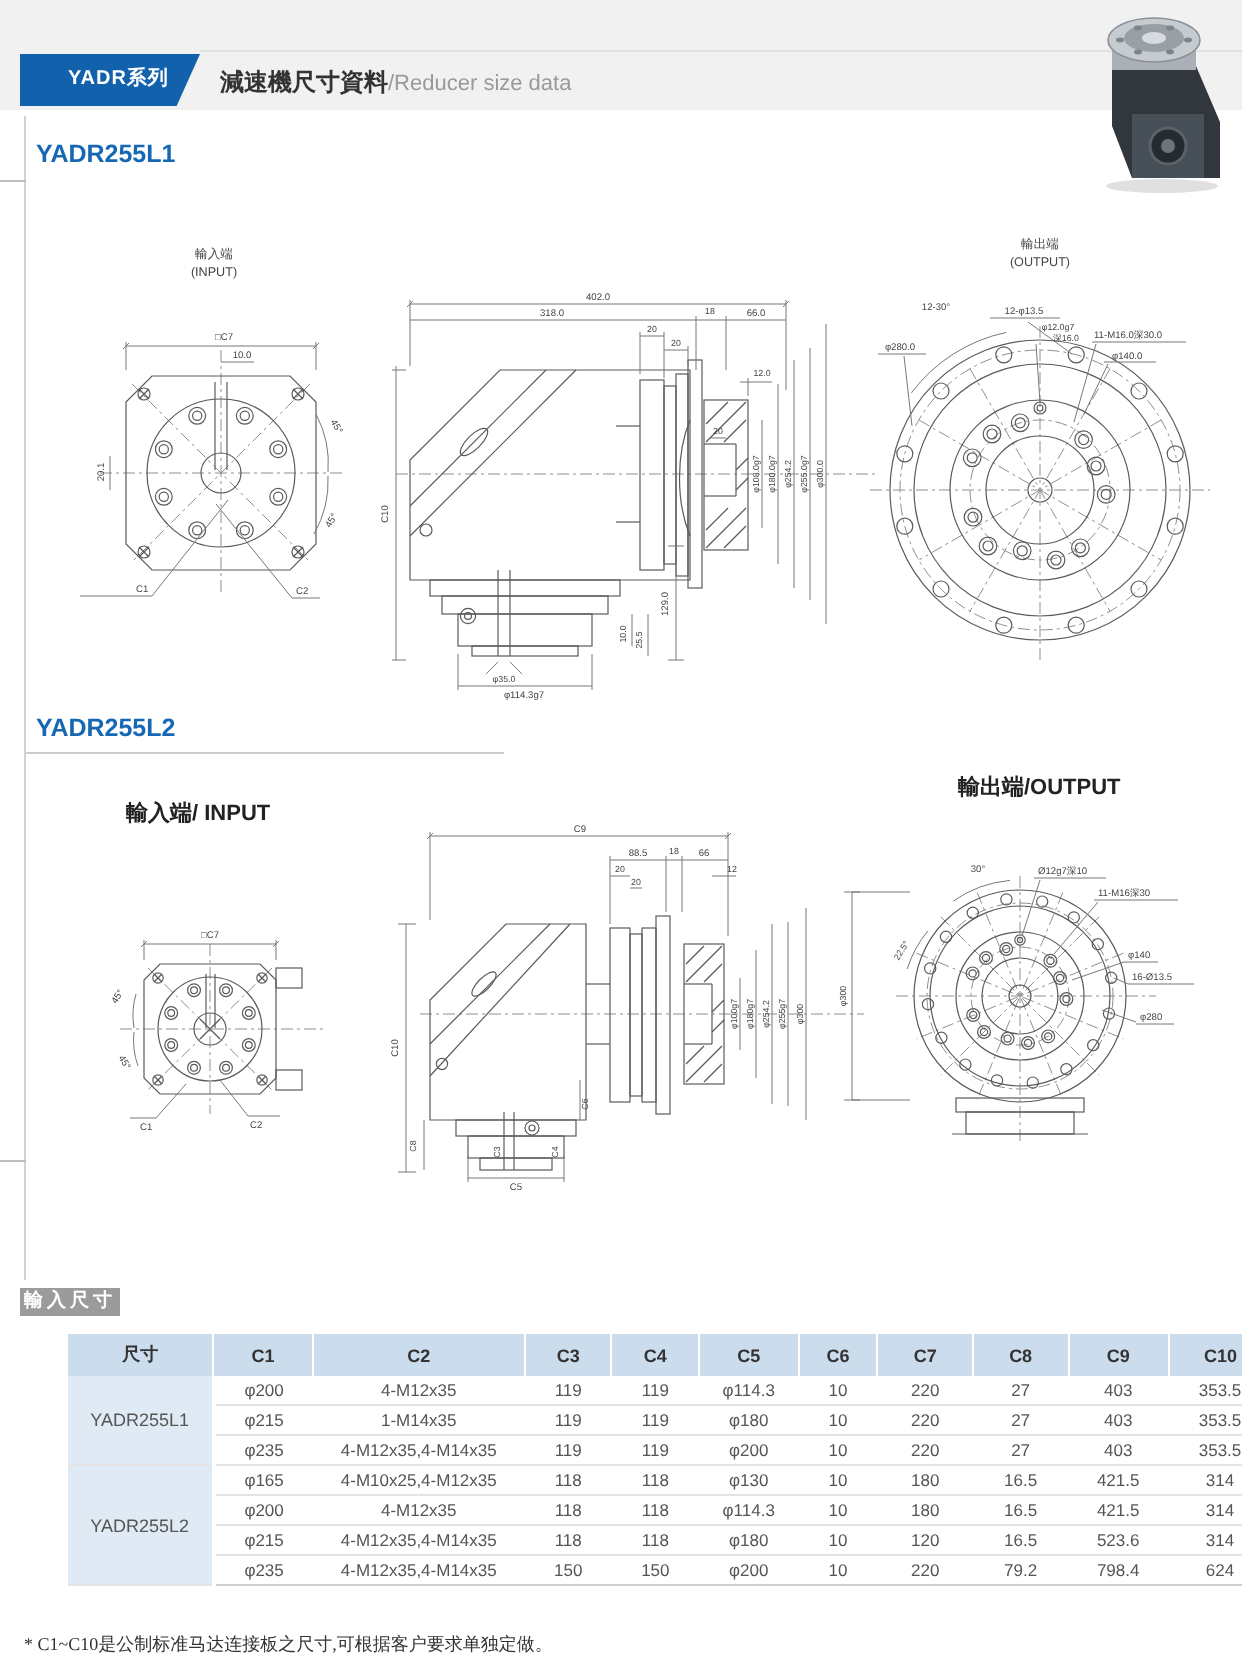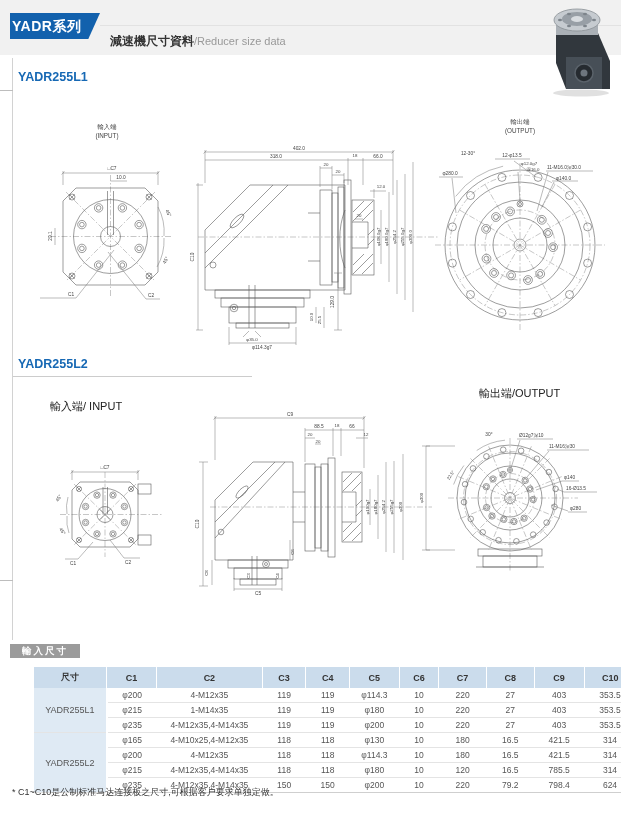--- a/index.html
+++ b/index.html
@@ -5,48 +5,48 @@
   :root{
     --accent-blue:#1261ad; --heading-blue:#1668b4; --strip:#f1f1f1;
     --badge-gray:#9b9b9b; --th-bg:#cbdcec; --model-bg:#dfeaf4; --line:#5a5a5a;
   }
   *{margin:0;padding:0;box-sizing:border-box;}
   html,body{width:621px;height:835px;}
   body{position:relative;background:#fff;font-family:"Liberation Sans",sans-serif;overflow:hidden;}
   .abs{position:absolute;}
   .top-strip{left:0;top:0;width:621px;height:55px;background:var(--strip);}
   .head-rule{left:100px;top:25px;width:521px;height:1px;background:#e2e2e2;}
-  .series-badge{left:10px;top:13px;width:90px;height:26px;background:var(--accent-blue);
-    clip-path:polygon(0 0,100% 0,87% 100%,0 100%);color:#fff;font-size:14px;font-weight:bold;
-    line-height:26px;padding-left:2px;letter-spacing:.5px;}
+  .series-badge{left:10px;top:27px;width:90px;height:26px;background:var(--accent-blue);
+    clip-path:polygon(0 0,100% 0,87% 100%,0 100%);color:#fff;font-size:10px;font-weight:bold;
+    line-height:26px;padding-left:24px;letter-spacing:.5px;}
   .page-title{left:110px;top:33px;font-size:12px;color:#333;font-weight:bold;}
   .page-title .en{color:#999;font-weight:normal;font-size:11px;text-align:right;}
   .model-heading{left:18px;top:70px;font-size:12.5px;font-weight:bold;color:var(--heading-blue);}
   .model-heading.l2{top:357px;}
   .vline{left:12px;top:58px;width:1px;height:582px;background:#d2d2d2;}
   .tick{left:0;width:13px;height:1px;background:#bdbdbd;}
   .l2-underline{left:13px;top:376px;width:239px;height:1px;background:#cccccc;}
-  .view-title{font-size:11px;font-weight:normal;color:#222;}
+  .view-title{font-size:11px;font-weight:bold;color:#222;}
   svg text{fill:#444;font-family:"Liberation Sans",sans-serif;}
   .dim{font-size:4.8px;}
   .dim2{font-size:4.4px;}
   .vlabel{font-size:6.3px;}
   
-  .tbl-badge{left:10px;top:644px;width:70px;height:14px;background:var(--badge-gray);color:#fff;
+  .tbl-badge{left:10px;top:644px;width:50px;height:14px;background:var(--badge-gray);color:#fff;
     font-size:9.5px;font-weight:bold;text-align:center;line-height:14px;letter-spacing:2px;}
   table{border-collapse:collapse;table-layout:fixed;}
   .size-table{position:absolute;left:10px;top:667px;width:602px;margin-left:24px;}
   .size-table th{background:var(--th-bg);color:#333;font-size:9px;font-weight:bold;
     padding:4px 0;border-left:1px solid #fff;}
   .size-table th:first-child{border-left:none;}
   .size-table td{font-size:8.5px;color:#555;text-align:center;padding:2px 0;height:14px;
     border-bottom:1px solid #e4e4e4;}
   .size-table td.model{background:var(--model-bg);color:#555;font-size:9px;border-right:2px solid #fff;}
   .size-table tbody tr:last-child td{border-bottom:1px solid #cfcfcf;}
-  .footnotes{left:12px;top:786px;font-size:9px;color:#333;line-height:13.5px;}
+  .footnotes{left:12px;top:816px;font-size:9px;color:#333;line-height:13.5px;font-family:Liberation Serif, serif;}
 </style>
 </head>
 <body>
 
 <div class="abs top-strip"></div>
 <div class="abs head-rule"></div>
 <div class="abs series-badge">YADR系列</div>
 <div class="abs page-title"><span>減速機尺寸資料</span><span class="en">/Reducer size data</span></div>
 
 <svg class="abs" style="left:536px;top:3px" width="82" height="94" viewBox="0 0 82 94">
@@ -316,21 +316,21 @@
   </g>
   <text x="468" y="60" text-anchor="middle" class="dim">12-30°</text>
   <text x="512" y="62" text-anchor="middle" class="dim">12-φ13.5</text>
   <text x="529" y="70" text-anchor="middle" class="dim2">φ12.0g7</text>
   <text x="533" y="75.5" text-anchor="middle" class="dim2">深16.0</text>
   <text x="547" y="74" class="dim">11-M16.0深30.0</text>
   <text x="556" y="84.5" class="dim">φ140.0</text>
   <text x="450" y="80" text-anchor="middle" class="dim">φ280.0</text>
 </svg>
 
-<div class="abs view-title" style="left:50px;top:399px">輸入端/ INPUT</div>
+<div class="abs view-title" style="left:63px;top:399px">輸入端/ INPUT</div>
 <div class="abs view-title" style="left:479px;top:386px">輸出端/OUTPUT</div>
 
 <svg class="abs" style="left:0;top:380px" width="621" height="255" viewBox="0 0 621 255">
 
   <g stroke="#8f8f8f" stroke-width="0.5" stroke-dasharray="6 2 1.5 2">
     <line x1="60" y1="134.5" x2="162" y2="134.5"></line>
       <line x1="105" y1="92" x2="105" y2="177"></line>
     <line x1="74" y1="104" x2="136" y2="165"></line>
       <line x1="136" y1="104" x2="74" y2="165"></line>
   </g>
@@ -667,21 +667,21 @@
       </tr>
       <tr>
         <td>φ215</td>
         <td>4-M12x35,4-M14x35</td>
         <td>118</td>
         <td>118</td>
         <td>φ180</td>
         <td>10</td>
         <td>120</td>
         <td>16.5</td>
-        <td>785.5</td>
+        <td>523.6</td>
         <td>314</td>
       </tr>
       <tr>
         <td>φ235</td>
         <td>4-M12x35,4-M14x35</td>
         <td>150</td>
         <td>150</td>
         <td>φ200</td>
         <td>10</td>
         <td>220</td>

